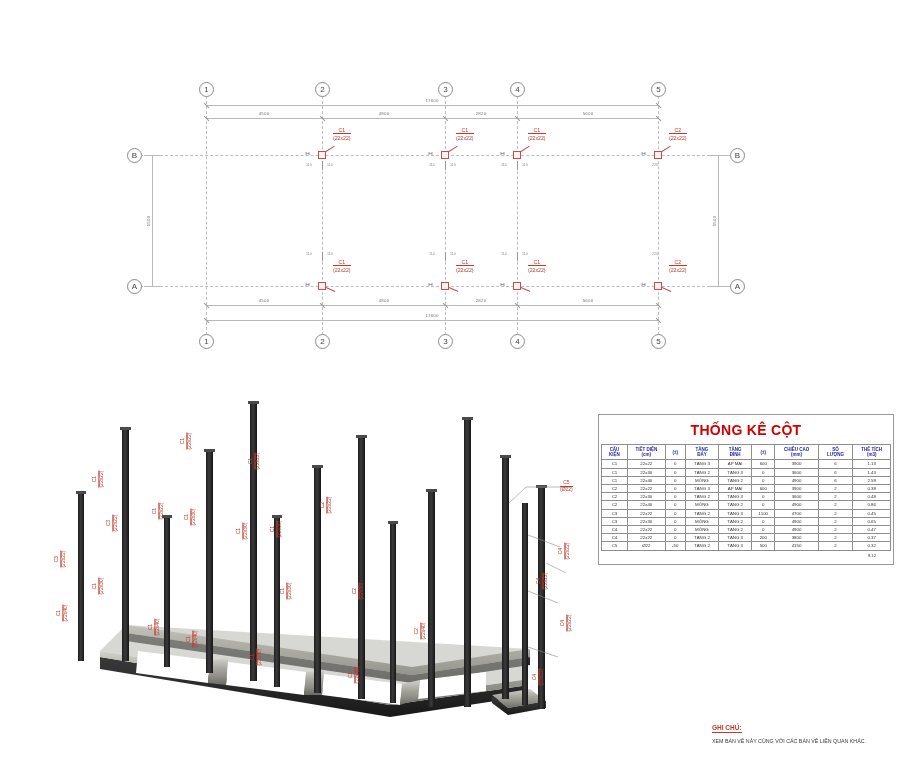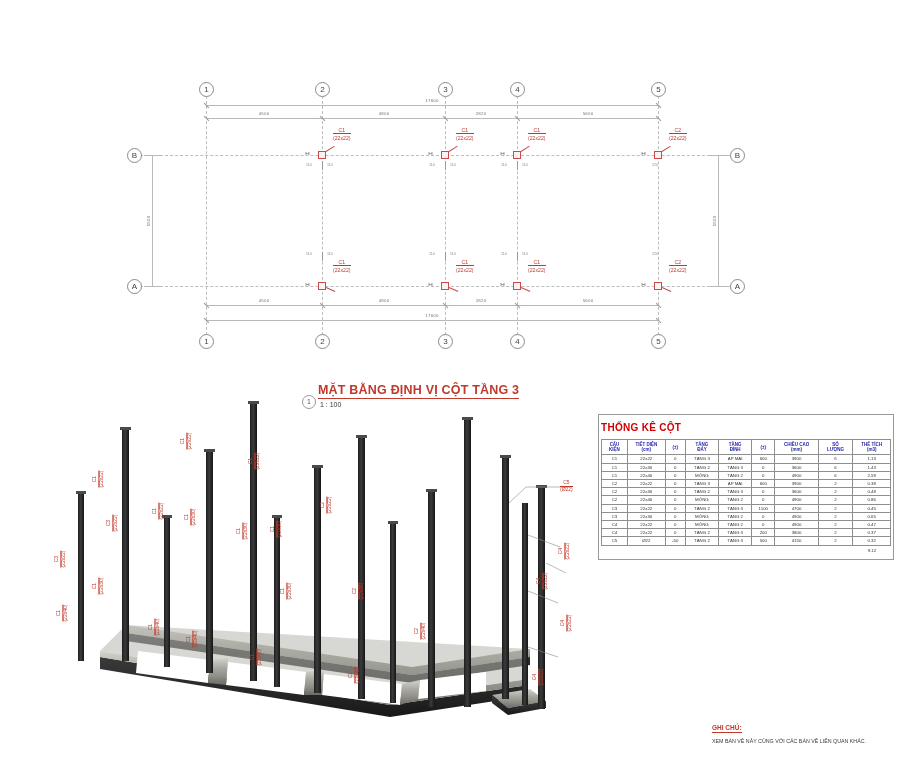--- a/index.html
+++ b/index.html
@@ -147,23 +147,23 @@
   #table-block {
     position: absolute;
     left: 598px; top: 414px;
     width: 296px;
     border: 1px solid #999;
     background: #fff;
     padding: 2px;
   }
   #table-title {
     color: #d00000;
-    font-size: 10px;
+    font-size: 14px;
     font-weight: bold;
-    text-align: left;
+    text-align: center;
     padding: 5px 0 6px;
     letter-spacing: .3px;
   }
   table.stats {
     border-collapse: collapse;
     width: 100%;
     table-layout: fixed;
   }
   table.stats th, table.stats td {
     border: 1px solid #8e8e8e;
@@ -370,25 +370,20 @@
     <div class="colsym" style="left:654px;top:282px;"></div>
     <div class="calloutline" style="left:662px;top:287px;width:10px;transform:rotate(24deg);"></div>
     <div class="tag" style="left:669px;top:259px;">
       <span>C2</span>
       <span class="sz">(22x22)</span>
     </div>
     <div class="hatch" style="left:641px;top:281px;">⧓</div>
     <div class="minidim" style="left:652px;top:252px;">220</div>
   </div>
 
-  <div id="plan-title-wrap">
-    <div class="title-bubble"><span>1</span></div>
-    <div class="plan-title">MẶT BẰNG ĐỊNH VỊ CỘT TẦNG 3</div>
-    <div class="plan-scale">1 : 100</div>
-  </div>
 
   <div id="model">
     <svg width="540" height="345" viewBox="0 0 540 345">
       <defs>
         <linearGradient id="gcol" x1="0" y1="0" x2="1" y2="0">
           <stop offset="0%" stop-color="#1e1e1e"></stop>
           <stop offset="45%" stop-color="#3b3b3b"></stop>
           <stop offset="100%" stop-color="#151515"></stop>
         </linearGradient>
         <linearGradient id="gbeam" x1="0" y1="0" x2="0" y2="1">

